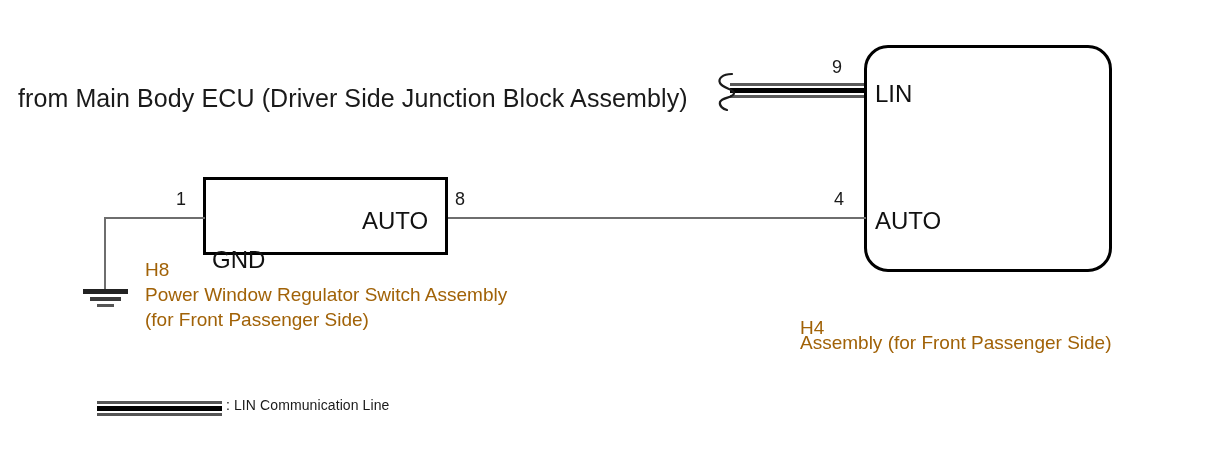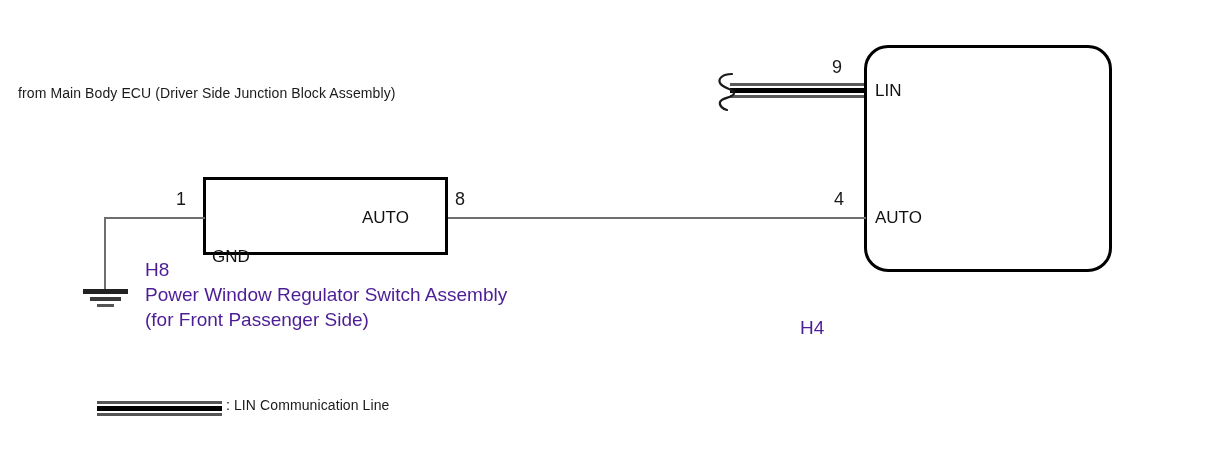--- a/index.html
+++ b/index.html
@@ -22,41 +22,41 @@
   
   .txt {
     position: absolute;
     white-space: nowrap;
     font-size: 14px;
     line-height: 1;
     color: #1a1a1a;
     letter-spacing: 0.1px;
   }
   .txt-src {
-    font-size: 14px;
+    font-size: 25px;
   }
   .pin {
     position: absolute;
     font-size: 18px;
     line-height: 1;
     color: #1a1a1a;
     white-space: nowrap;
   }
   .term {
     position: absolute;
-    font-size: 17px;
+    font-size: 24px;
     line-height: 1;
     color: #111111;
     white-space: nowrap;
   }
   .cap {
     position: absolute;
     font-size: 19px;
     line-height: 23px;
-    color: #4c1d95;
+    color: #a16207;
     white-space: nowrap;
   }
 
   
   .box-sq {
     position: absolute;
     border: 3px solid #000000;
     background: #ffffff;
     box-sizing: border-box;
   }
@@ -133,20 +133,21 @@
 
   <div class="pin" style="left:832px; top:58px;">9</div>
 
   <div class="term" style="left:875px; top:82px;">LIN</div>
 
   <div class="pin" style="left:834px; top:190px;">4</div>
 
   <div class="term" style="left:875px; top:209px;">AUTO</div>
 
   <div class="cap" style="left:800px; top:281px;margin-top:35px;">H4</div>
+  <div class="cap" style="left:800px; top:331px;">Assembly (for Front Passenger Side)</div>
 
   <div class="box-sq" style="left:203px; top:177px; width:245px; height:78px;"></div>
 
   <div class="pin" style="left:176px; top:190px;">1</div>
 
   <div class="term" style="left:212px; top:209px;margin-top:39px;">GND</div>
 
   <div class="term" style="left:362px; top:209px;">AUTO</div>
 
   <div class="pin" style="left:455px; top:190px;">8</div>

